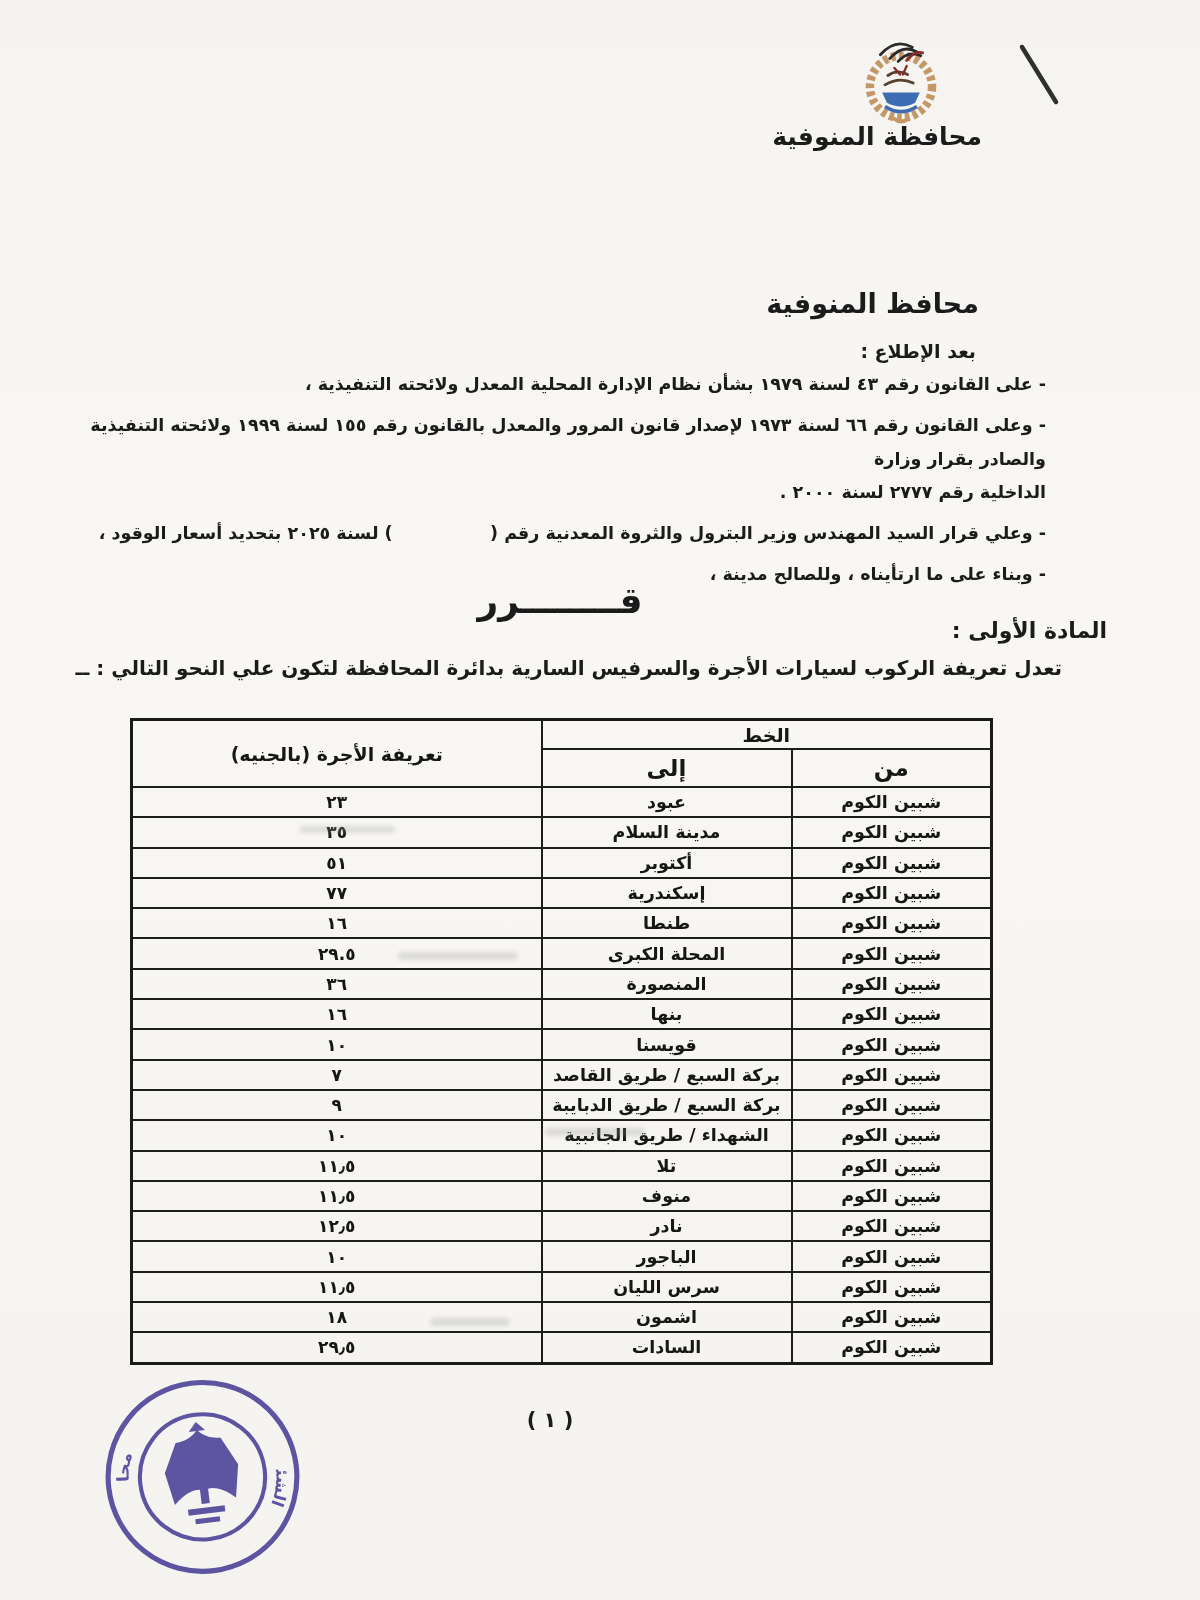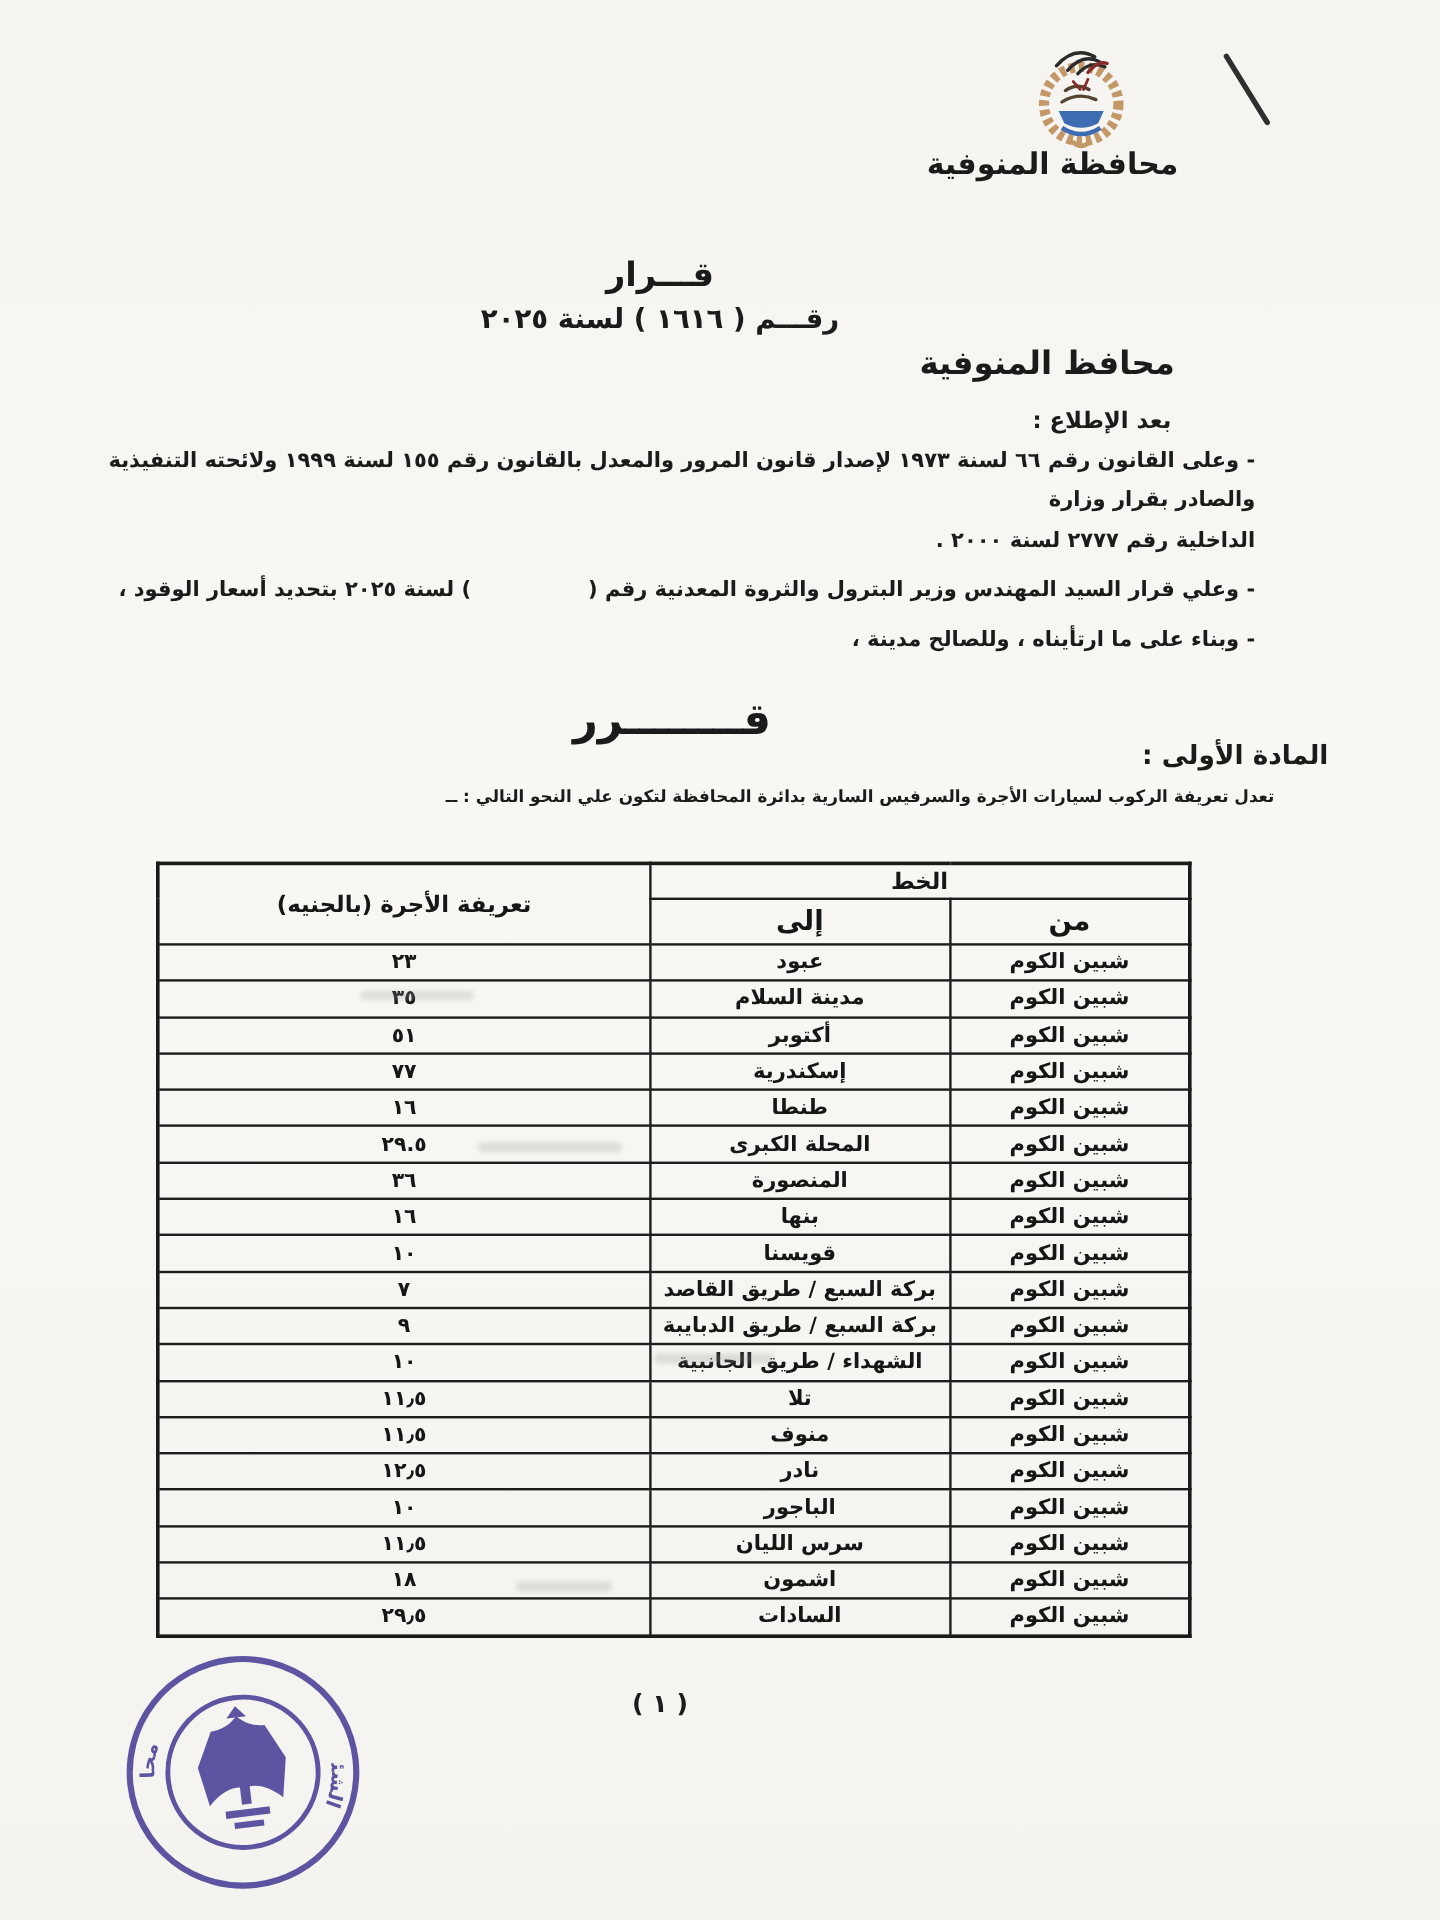--- a/index.html
+++ b/index.html
@@ -20,21 +20,21 @@
   .decree-number{font-size:23px;margin-top:8px;}
   
   .governor-heading{top:288px;right:243px;font-size:27px;}
   .after-review{top:340px;right:246px;font-size:19px;}
   .clauses{top:368px;right:176px;left:90px;direction:rtl;text-align:right;
     font-size:17.5px;line-height:1.9;}
   .clauses p{margin:0 0 8px 0;white-space:pre-line;}
   .decided{top:580px;left:335px;width:450px;text-align:center;font-size:36px;}
   
   .article-title{top:618px;right:115px;font-size:22px;}
-  .article-intro{top:656px;right:160px;font-size:14px;text-align:center;}
+  .article-intro{top:656px;right:160px;font-size:20px;text-align:center;}
   .article-sub{top:692px;right:208px;font-size:18.5px;}
   
   .fare-table{position:absolute;top:718px;left:130px;width:860px;
     border-collapse:collapse;table-layout:fixed;direction:rtl;
     font-size:17.5px;color:#161616;}
   .fare-table th,.fare-table td{border:2px solid #1d1d1d;padding:0 6px;
     text-align:center;vertical-align:middle;overflow:hidden;}
   .fare-table{border:3px solid #1a1a1a;}
   .fare-table thead tr:first-child th{height:27px;font-size:19px;}
   .fare-table thead tr:last-child th{height:36px;font-size:23px;}
@@ -69,30 +69,27 @@
     <path d="M33 75 q17 11 34 0" stroke="#3e6cb3" stroke-width="4" fill="none"></path>
     <path d="M43 88 q7 6 14 0" stroke="#c49767" stroke-width="4" fill="none" stroke-linecap="round"></path>
   </svg>
 
   <svg class="abs pen-mark" width="46" height="66" aria-hidden="true">
     <line x1="6" y1="5" x2="40" y2="60" stroke="#2f2f2f" stroke-width="4.5" stroke-linecap="round"></line>
   </svg>
 
   <div class="abs gov-name">محافظة المنوفية</div>
 
-  <div class="abs decree-head">
-    <div class="decree-title">قـــرار</div>
-    <div class="decree-number">رقـــم ( ١٦١٦ ) لسنة ٢٠٢٥</div>
-  </div>
 
   <div class="abs governor-heading">محافظ المنوفية</div>
   <div class="abs after-review">بعد الإطلاع :</div>
 
   <div class="abs clauses">
 
+      <p>- على القانون رقم ٤٣ لسنة ١٩٧٩ بشأن نظام الإدارة المحلية المعدل ولائحته التنفيذية ،</p>
 
       <p>- وعلى القانون رقم ٦٦ لسنة ١٩٧٣ لإصدار قانون المرور والمعدل بالقانون رقم ١٥٥ لسنة ١٩٩٩ ولائحته التنفيذية والصادر بقرار وزارة
 الداخلية رقم ٢٧٧٧ لسنة ٢٠٠٠ .</p>
 
       <p>- وعلي قرار السيد المهندس وزير البترول والثروة المعدنية رقم (&nbsp;&nbsp;&nbsp;&nbsp;&nbsp;&nbsp;&nbsp;&nbsp;&nbsp;&nbsp;&nbsp;&nbsp;&nbsp;&nbsp;&nbsp;&nbsp;) لسنة ٢٠٢٥ بتحديد أسعار الوقود ،</p>
 
 
       <p>- وبناء على ما ارتأيناه ، وللصالح مدينة ،</p>
     </div>
 

